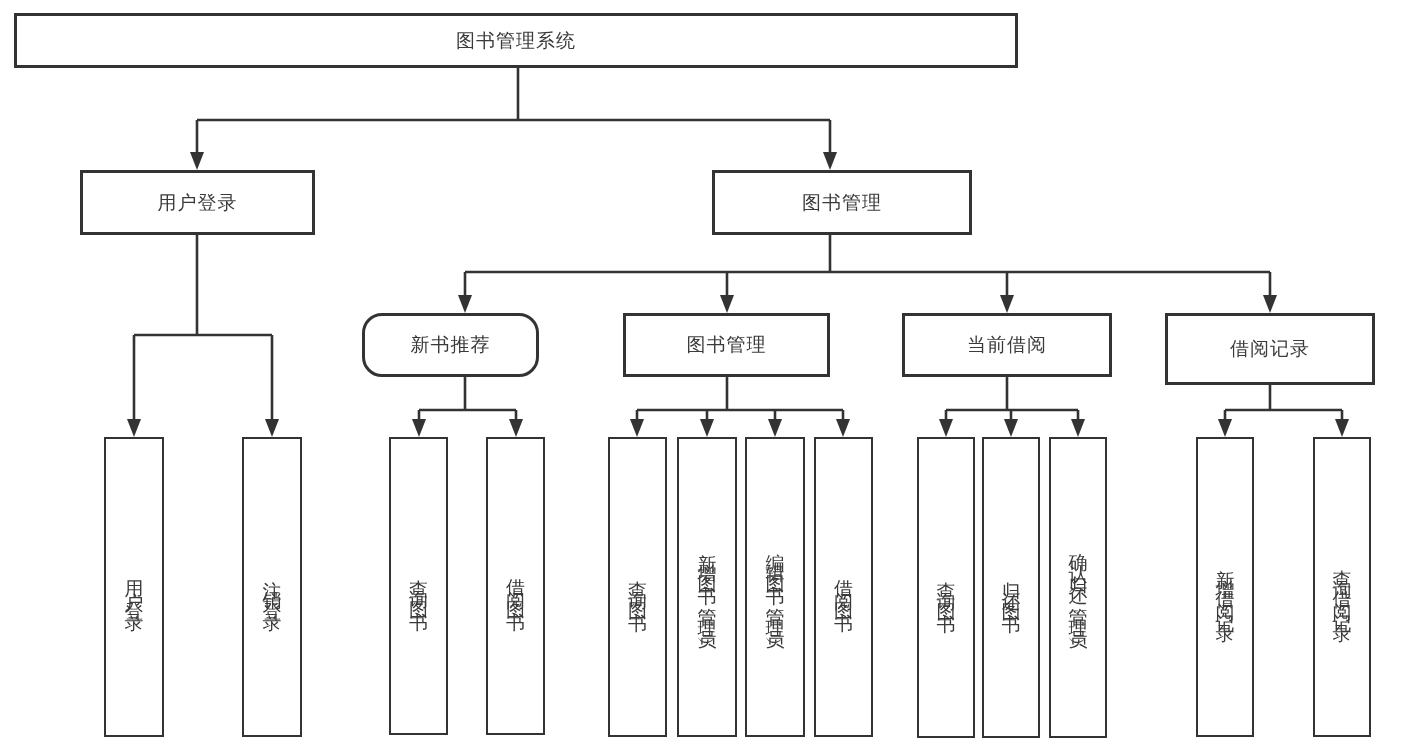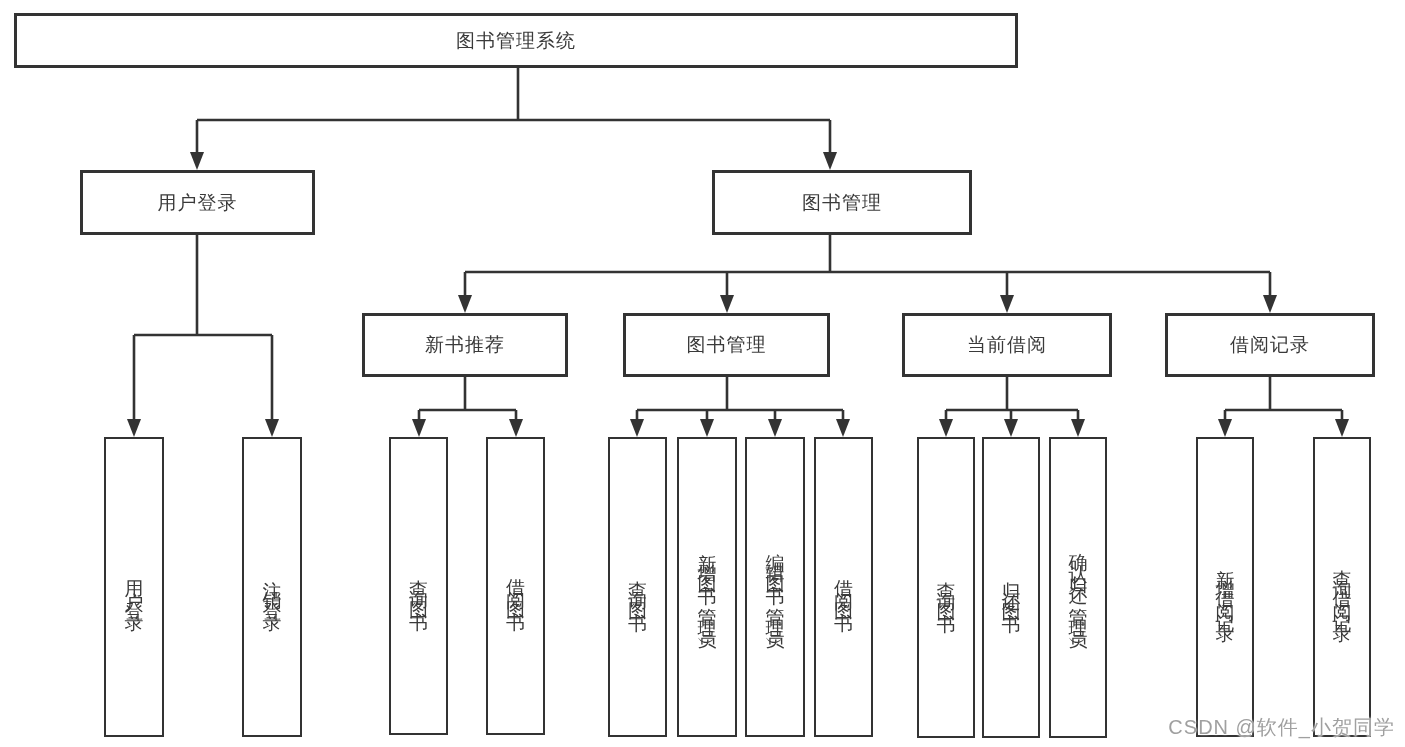--- a/index.html
+++ b/index.html
@@ -103,38 +103,37 @@
     <path d="M1270 377 V410 M1225 410 H1342 M1225 410 V421 M1342 410 V421"></path>
     <polygon points="1218,419 1232,419 1225,437"></polygon>
     <polygon points="1335,419 1349,419 1342,437"></polygon>
   </svg>
 
   <div class="hbox" style="left:14px; top:13px; width:1004px; height:55px;">图书管理系统</div>
 
   <div class="hbox" style="left:80px; top:170px; width:235px; height:65px;">用户登录</div>
   <div class="hbox" style="left:712px; top:170px; width:260px; height:65px;">图书管理</div>
 
-  <div class="hbox" style="left:362px; top:313px; width:206px; height:64px;">新书推荐</div>
+  <div class="hbox" style="left:362px; top:313px; width:177px; height:64px;border-radius:20px;">新书推荐</div>
   <div class="hbox" style="left:623px; top:313px; width:207px; height:64px;">图书管理</div>
   <div class="hbox" style="left:902px; top:313px; width:210px; height:64px;">当前借阅</div>
-  <div class="hbox" style="left:1165px; top:313px; width:210px; height:64px;text-align:center;">借阅记录</div>
+  <div class="hbox" style="left:1165px; top:313px; width:210px; height:72px;text-align:center;">借阅记录</div>
 
   <div class="vbox" style="left:104px; top:437px; width:60px; height:300px;">用户登录</div>
   <div class="vbox" style="left:242px; top:437px; width:60px; height:300px;">注销登录</div>
 
   <div class="vbox" style="left:389px; top:437px; width:59px; height:298px;">查询图书</div>
   <div class="vbox" style="left:486px; top:437px; width:59px; height:298px;">借阅图书</div>
 
   <div class="vbox" style="left:608px; top:437px; width:59px; height:300px;">查询图书</div>
   <div class="vbox" style="left:677px; top:437px; width:60px; height:300px;">新增图书（管理员）</div>
   <div class="vbox" style="left:745px; top:437px; width:60px; height:300px;">编辑图书（管理员）</div>
   <div class="vbox" style="left:814px; top:437px; width:59px; height:300px;">借阅图书</div>
 
   <div class="vbox" style="left:917px; top:437px; width:58px; height:301px;">查询图书</div>
   <div class="vbox" style="left:982px; top:437px; width:58px; height:301px;">归还图书</div>
   <div class="vbox" style="left:1049px; top:437px; width:58px; height:301px;">确认归还（管理员）</div>
 
   <div class="vbox" style="left:1196px; top:437px; width:58px; height:300px;">新增借阅记录</div>
   <div class="vbox" style="left:1313px; top:437px; width:58px; height:300px;">查询借阅记录</div>
 
-  <div class="watermark">CSDN @软件_小贺同学</div>
 
 </div>
 
 </body></html>

